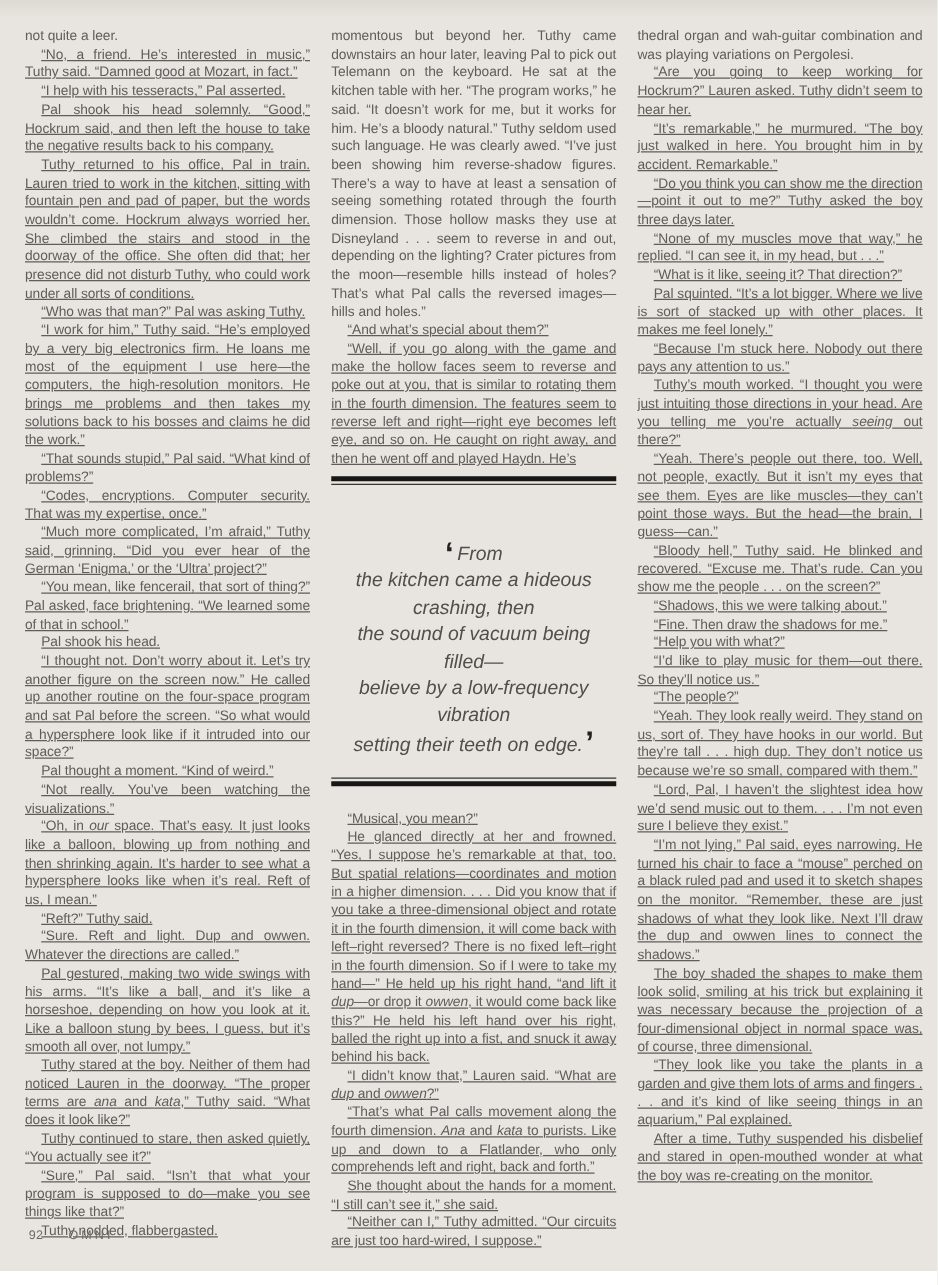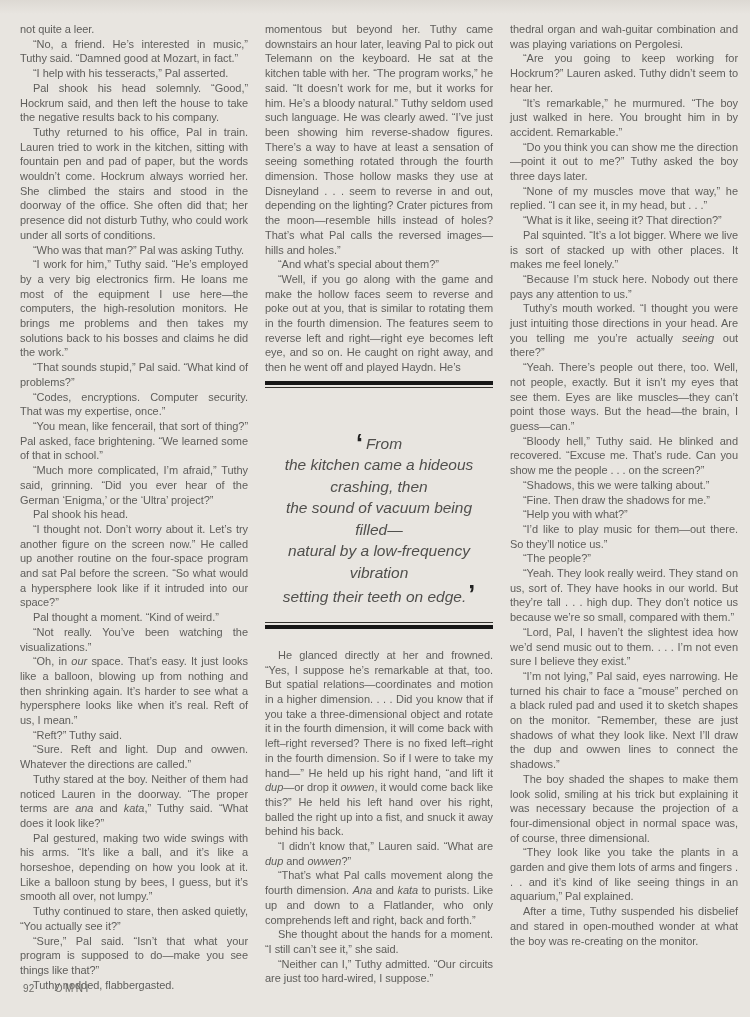--- a/index.html
+++ b/index.html
@@ -21,21 +21,21 @@
     position:absolute; top:22px; left:20px;
     display:flex; gap:17px;
   }
   .col {
     width:228px;
     font-size:11px; line-height:14.7px;
     text-align:justify;
     letter-spacing:-0.05px;
   }
   .col p { margin:0; }
-  .col p.ind { text-indent:13px; }
+  .col p.ind { text-indent:13px;text-decoration:underline; }
   .col p.gap { }
   .col i { font-style:italic; }
 
   .rule { display:flex; flex-direction:column; gap:2px; }
   .rule .bar  { height:4px; background:#171717; }
   .rule .line { height:1px; background:#35332f; }
   .rule.top    { margin:6px 0 42px 0; }
   .rule.bottom { margin:14px 0 19px 0; }
 
   .pullquote {
@@ -72,57 +72,58 @@
     <div class="col">
         <p class=""><span>not quite a leer.</span></p>
         <p class="ind"><span>“No, a friend. He’s interested in music,” Tuthy said. “Damned good at Mozart, in fact.”</span></p>
         <p class="ind"><span>“I help with his tesseracts,” Pal asserted.</span></p>
         <p class="ind"><span>Pal shook his head solemnly. “Good,” Hockrum said, and then left the house to take the negative results back to his company.</span></p>
         <p class="ind"><span>Tuthy returned to his office, Pal in train. Lauren tried to work in the kitchen, sitting with fountain pen and pad of paper, but the words wouldn’t come. Hockrum always worried her. She climbed the stairs and stood in the doorway of the office. She often did that; her presence did not disturb Tuthy, who could work under all sorts of conditions.</span></p>
         <p class="ind"><span>“Who was that man?” Pal was asking Tuthy.</span></p>
         <p class="ind"><span>“I work for him,” Tuthy said. “He’s employed by a very big electronics firm. He loans me most of the equipment I use here—the computers, the high-resolution monitors. He brings me problems and then takes my solutions back to his bosses and claims he did the work.”</span></p>
         <p class="ind"><span>“That sounds stupid,” Pal said. “What kind of problems?”</span></p>
         <p class="ind"><span>“Codes, encryptions. Computer security. That was my expertise, once.”</span></p>
+        <p class="ind"><span>“Much more complicated, I’m afraid,” Tuthy said, grinning. “Did you ever hear of the German ‘Enigma,’ or the ‘Ultra’ project?”</span></p>
         <p class="ind"><span>“You mean, like fencerail, that sort of thing?” Pal asked, face brightening. “We learned some of that in school.”</span></p>
-        <p class="ind"><span>“Much more complicated, I’m afraid,” Tuthy said, grinning. “Did you ever hear of the German ‘Enigma,’ or the ‘Ultra’ project?”</span></p>
         <p class="ind"><span>Pal shook his head.</span></p>
         <p class="ind"><span>“I thought not. Don’t worry about it. Let’s try another figure on the screen now.” He called up another routine on the four-space program and sat Pal before the screen. “So what would a hypersphere look like if it intruded into our space?”</span></p>
         <p class="ind"><span>Pal thought a moment. “Kind of weird.”</span></p>
         <p class="ind"><span>“Not really. You’ve been watching the visualizations.”</span></p>
         <p class="ind"><span>“Oh, in </span><i>our</i><span> space. That’s easy. It just looks like a balloon, blowing up from nothing and then shrinking again. It’s harder to see what a hypersphere looks like when it’s real. Reft of us, I mean.”</span></p>
         <p class="ind"><span>“Reft?” Tuthy said.</span></p>
         <p class="ind"><span>“Sure. Reft and light. Dup and owwen. Whatever the directions are called.”</span></p>
+        <p class="ind"><span>Pal gestured, making two wide swings with his arms. “It’s like a ball, and it’s like a horseshoe, depending on how you look at it. Like a balloon stung by bees, I guess, but it’s smooth all over, not lumpy.”</span></p>
         <p class="ind"><span>Tuthy stared at the boy. Neither of them had noticed Lauren in the doorway. “The proper terms are </span><i>ana</i><span> and </span><i>kata</i><span>,” Tuthy said. “What does it look like?”</span></p>
-        <p class="ind"><span>Pal gestured, making two wide swings with his arms. “It’s like a ball, and it’s like a horseshoe, depending on how you look at it. Like a balloon stung by bees, I guess, but it’s smooth all over, not lumpy.”</span></p>
         <p class="ind"><span>Tuthy continued to stare, then asked quietly, “You actually see it?”</span></p>
         <p class="ind"><span>“Sure,” Pal said. “Isn’t that what your program is supposed to do—make you see things like that?”</span></p>
         <p class="ind"><span>Tuthy nodded, flabbergasted.</span></p>
       </div>
     <div class="col">
         <p class=""><span>momentous but beyond her. Tuthy came downstairs an hour later, leaving Pal to pick out Telemann on the keyboard. He sat at the kitchen table with her. “The program works,” he said. “It doesn’t work for me, but it works for him. He’s a bloody natural.” Tuthy seldom used such language. He was clearly awed. “I’ve just been showing him reverse-shadow figures. There’s a way to have at least a sensation of seeing something rotated through the fourth dimension. Those hollow masks they use at Disneyland . . . seem to reverse in and out, depending on the lighting? Crater pictures from the moon—resemble hills instead of holes? That’s what Pal calls the reversed images—hills and holes.”</span></p>
         <p class="ind"><span>“And what’s special about them?”</span></p>
         <p class="ind"><span>“Well, if you go along with the game and make the hollow faces seem to reverse and poke out at you, that is similar to rotating them in the fourth dimension. The features seem to reverse left and right—right eye becomes left eye, and so on. He caught on right away, and then he went off and played Haydn. He’s</span></p>
         <div class="rule top">
           <div class="bar"></div>
           <div class="line"></div>
         </div>
         <div class="pullquote">
           <div><span class="qmark open">‘</span>From</div>
           <div>the kitchen came a hideous</div>
           <div>crashing, then</div>
           <div>the sound of vacuum being</div>
           <div>filled—</div>
-          <div>natural by a low-frequency</div>
+          <div>believe by a low-frequency</div>
           <div>vibration</div>
           <div>setting their teeth on edge.<span class="qmark close">’</span></div>
         </div>
         <div class="rule bottom">
           <div class="line"></div>
           <div class="bar"></div>
         </div>
+        <p class="ind"><span>“Musical, you mean?”</span></p>
         <p class="ind"><span>He glanced directly at her and frowned. “Yes, I suppose he’s remarkable at that, too. But spatial relations—coordinates and motion in a higher dimension. . . . Did you know that if you take a three-dimensional object and rotate it in the fourth dimension, it will come back with left–right reversed? There is no fixed left–right in the fourth dimension. So if I were to take my hand—” He held up his right hand, “and lift it </span><i>dup</i><span>—or drop it </span><i>owwen</i><span>, it would come back like this?” He held his left hand over his right, balled the right up into a fist, and snuck it away behind his back.</span></p>
         <p class="ind"><span>“I didn’t know that,” Lauren said. “What are </span><i>dup</i><span> and </span><i>owwen</i><span>?”</span></p>
         <p class="ind"><span>“That’s what Pal calls movement along the fourth dimension. </span><i>Ana</i><span> and </span><i>kata</i><span> to purists. Like up and down to a Flatlander, who only comprehends left and right, back and forth.”</span></p>
         <p class="ind"><span>She thought about the hands for a moment. “I still can’t see it,” she said.</span></p>
         <p class="ind"><span>“Neither can I,” Tuthy admitted. “Our circuits are just too hard-wired, I suppose.”</span></p>
       </div>
     <div class="col">
         <p class=""><span>thedral organ and wah-guitar combination and was playing variations on Pergolesi.</span></p>
         <p class="ind"><span>“Are you going to keep working for Hockrum?” Lauren asked. Tuthy didn’t seem to hear her.</span></p>
         <p class="ind"><span>“It’s remarkable,” he murmured. “The boy just walked in here. You brought him in by accident. Remarkable.”</span></p>

